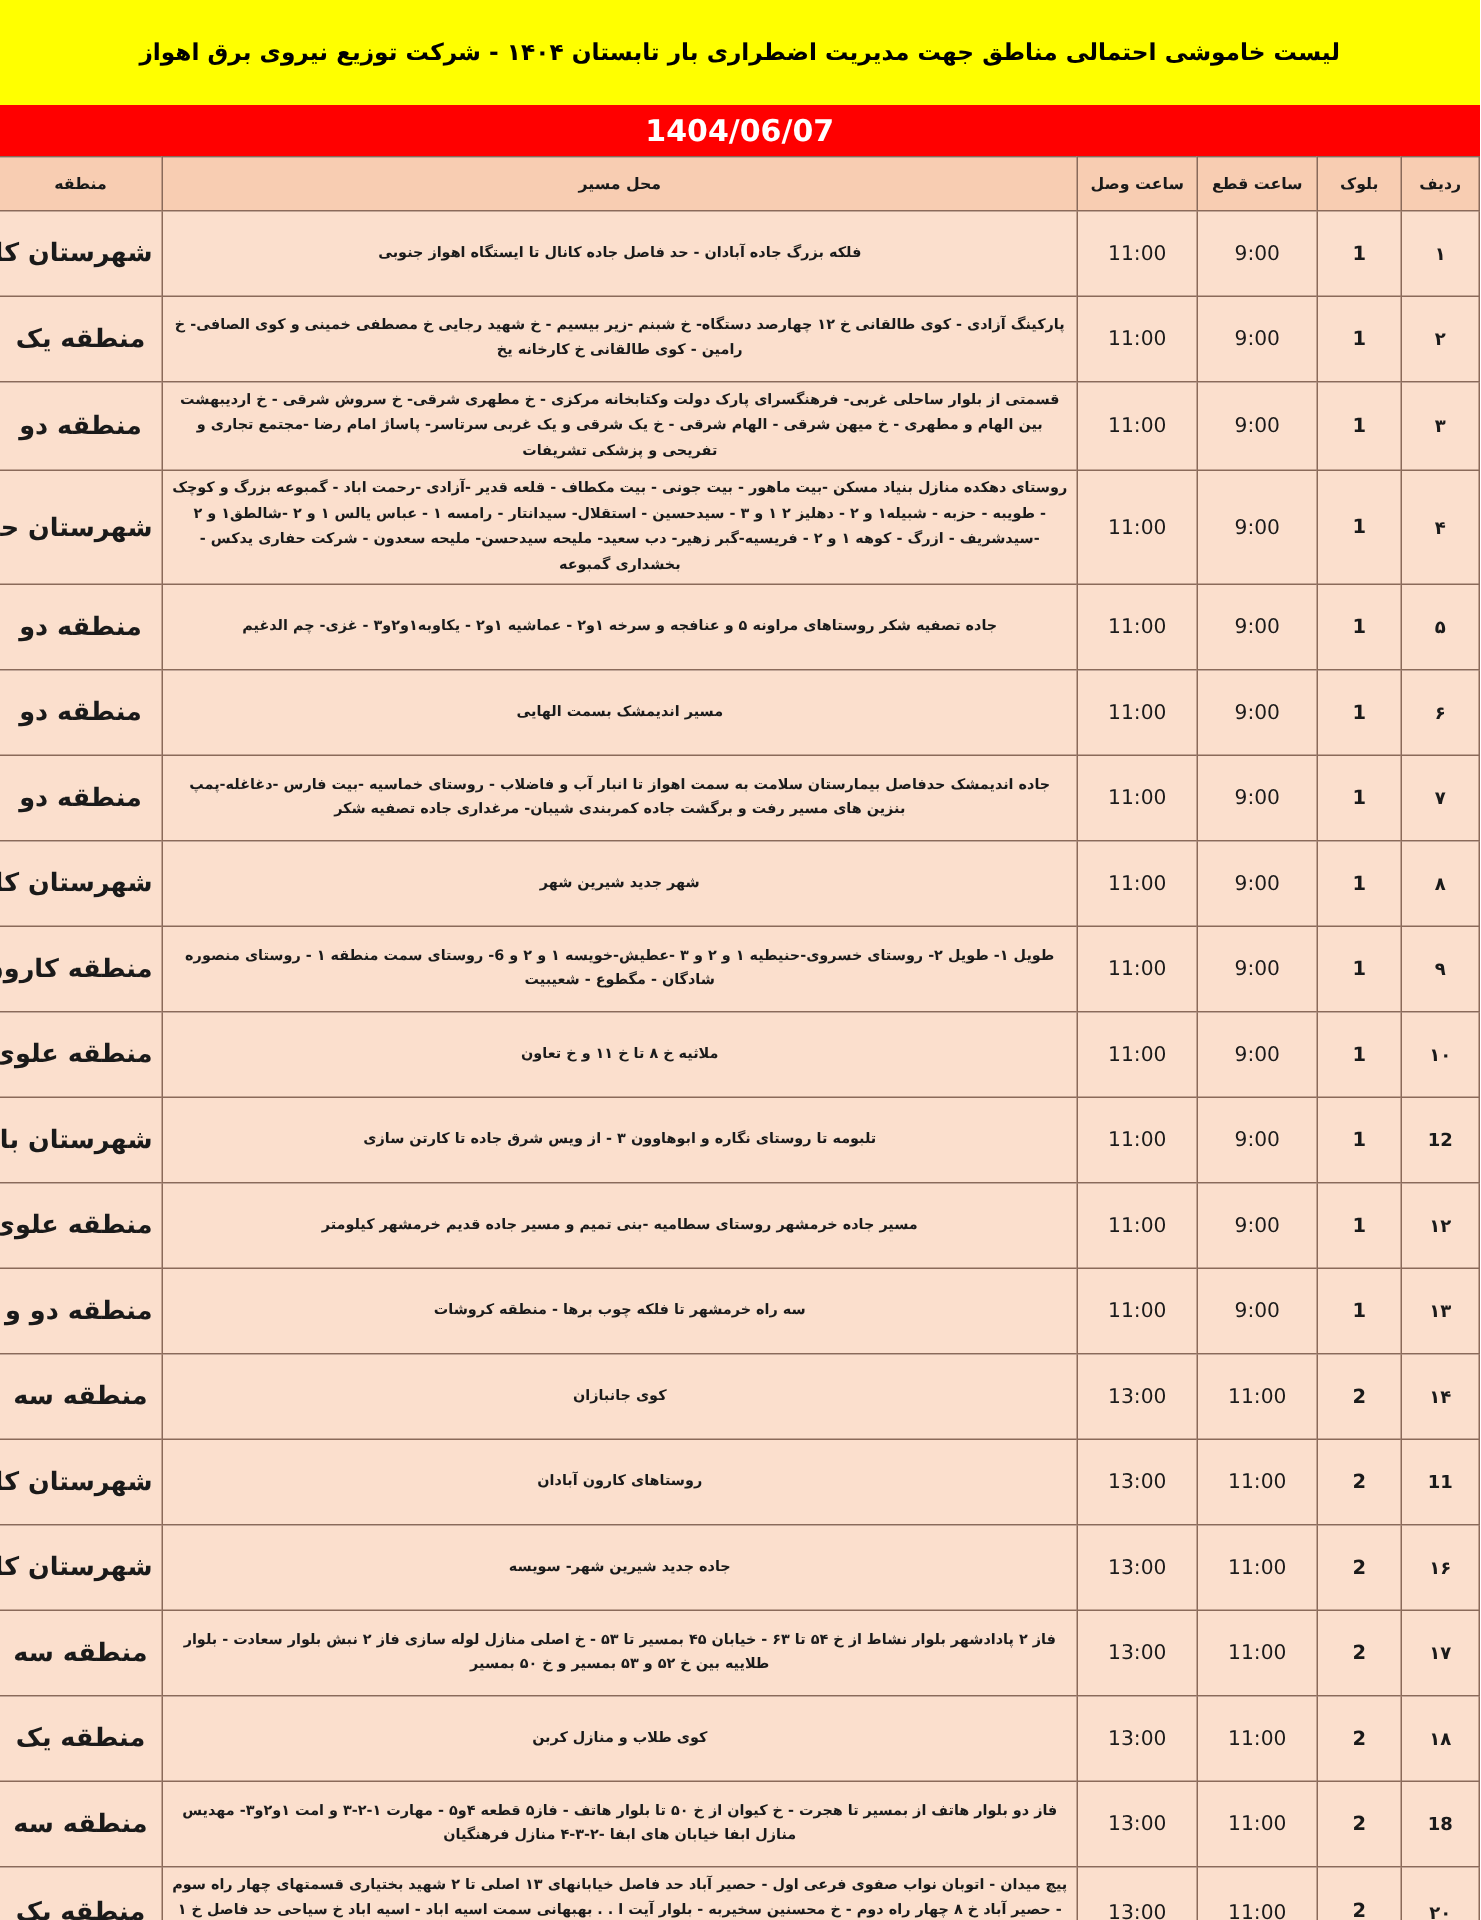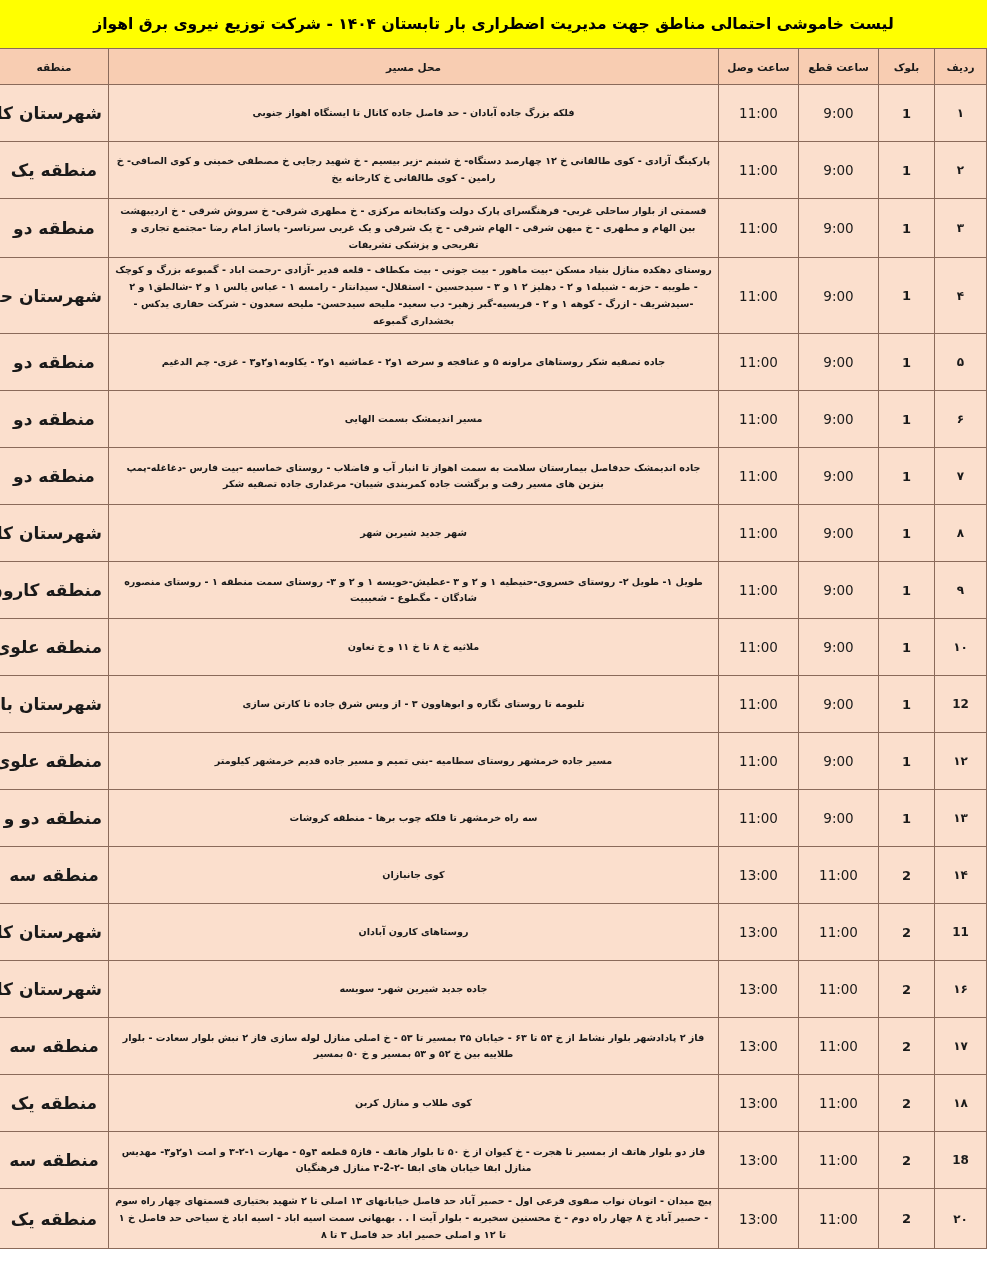--- a/index.html
+++ b/index.html
@@ -13,21 +13,21 @@
     min-height: 1280px;
     margin: 0;
     position: relative;
     background: #ffffff;
     direction: rtl;
   }
   
   .banner-title {
     background: #ffff00;
     color: #000000;
-    height: 48px;
+    height: 70px;
     display: flex;
     align-items: center;
     justify-content: center;
     text-align: center;
     font-size: 15.5px;
     font-weight: bold;
     letter-spacing: 0;
     padding: 0 20px;
     line-height: 1.35;
   }
@@ -103,20 +103,21 @@
   }
   tbody tr { height: 57px; }
 </style>
 </head>
 <body>
 
 <div id="page">
 
   <div class="banner-title">لیست خاموشی احتمالی مناطق جهت مدیریت اضطراری بار تابستان ۱۴۰۴ - شرکت توزیع نیروی برق اهواز</div>
 
+  <div class="banner-date">1404/06/07</div>
 
   <table class="outage">
     <colgroup>
       <col class="c-radif">
       <col class="c-block">
       <col class="c-cut">
       <col class="c-restore">
       <col class="c-place">
       <col class="c-region">
     </colgroup>
@@ -193,21 +194,21 @@
           <td class="cell-time">9:00</td>
           <td class="cell-time">11:00</td>
           <td class="cell-place">شهر جدید شیرین شهر</td>
           <td class="cell-region">شهرستان کارون</td>
         </tr>
         <tr>
           <td class="cell-radif">۹</td>
           <td class="cell-block">1</td>
           <td class="cell-time">9:00</td>
           <td class="cell-time">11:00</td>
-          <td class="cell-place">طویل ۱- طویل ۲- روستای خسروی-حنیطیه ۱ و ۲ و ۳ -عطیش-خویسه ۱ و ۲ و ۳- روستای سمت منطقه ۱ - روستای منصوره شادگان - مگطوع - شعیبیت</td>
+          <td class="cell-place">طویل ۱- طویل ۲- روستای خسروی-حنیطیه ۱ و ۲ و ۳ -عطیش-خویسه ۱ و ۲ و 6- روستای سمت منطقه ۱ - روستای منصوره شادگان - مگطوع - شعیبیت</td>
           <td class="cell-region">منطقه کارون و یک</td>
         </tr>
         <tr>
           <td class="cell-radif">۱۰</td>
           <td class="cell-block">1</td>
           <td class="cell-time">9:00</td>
           <td class="cell-time">11:00</td>
           <td class="cell-place">ملاثیه خ ۸ تا خ ۱۱ و خ تعاون</td>
           <td class="cell-region">منطقه علوی</td>
         </tr>
@@ -273,21 +274,21 @@
           <td class="cell-time">11:00</td>
           <td class="cell-time">13:00</td>
           <td class="cell-place">کوی طلاب و منازل کربن</td>
           <td class="cell-region">منطقه یک</td>
         </tr>
         <tr>
           <td class="cell-radif">18</td>
           <td class="cell-block">2</td>
           <td class="cell-time">11:00</td>
           <td class="cell-time">13:00</td>
-          <td class="cell-place">فاز دو بلوار هاتف از بمسیر تا هجرت - خ کیوان از خ ۵۰ تا بلوار هاتف - فاز۵ قطعه ۴و۵ - مهارت ۱-۲-۳ و امت ۱و۲و۳- مهدیس منازل ابفا خیابان های ابفا -۲-2-۴ منازل فرهنگیان</td>
+          <td class="cell-place">فاز دو بلوار هاتف از بمسیر تا هجرت - خ کیوان از خ ۵۰ تا بلوار هاتف - فاز۵ قطعه ۴و۵ - مهارت ۱-۲-۳ و امت ۱و۲و۳- مهدیس منازل ابفا خیابان های ابفا -۲-۳-۴ منازل فرهنگیان</td>
           <td class="cell-region">منطقه سه</td>
         </tr>
         <tr>
           <td class="cell-radif">۲۰</td>
           <td class="cell-block">2</td>
           <td class="cell-time">11:00</td>
           <td class="cell-time">13:00</td>
           <td class="cell-place">پیچ میدان  - اتوبان نواب صفوی فرعی اول  -   حصیر آباد حد فاصل خیابانهای ۱۳ اصلی تا ۲ شهید بختیاری قسمتهای چهار راه سوم - حصیر آباد خ ۸ چهار راه دوم - خ محسنین سخیربه - بلوار آیت ا . . بهبهانی سمت اسیه اباد - اسیه اباد خ سیاحی حد فاصل خ ۱ تا ۱۲ و اصلی حصیر اباد حد فاصل ۳ تا ۸</td>
           <td class="cell-region">منطقه یک</td>
         </tr>

